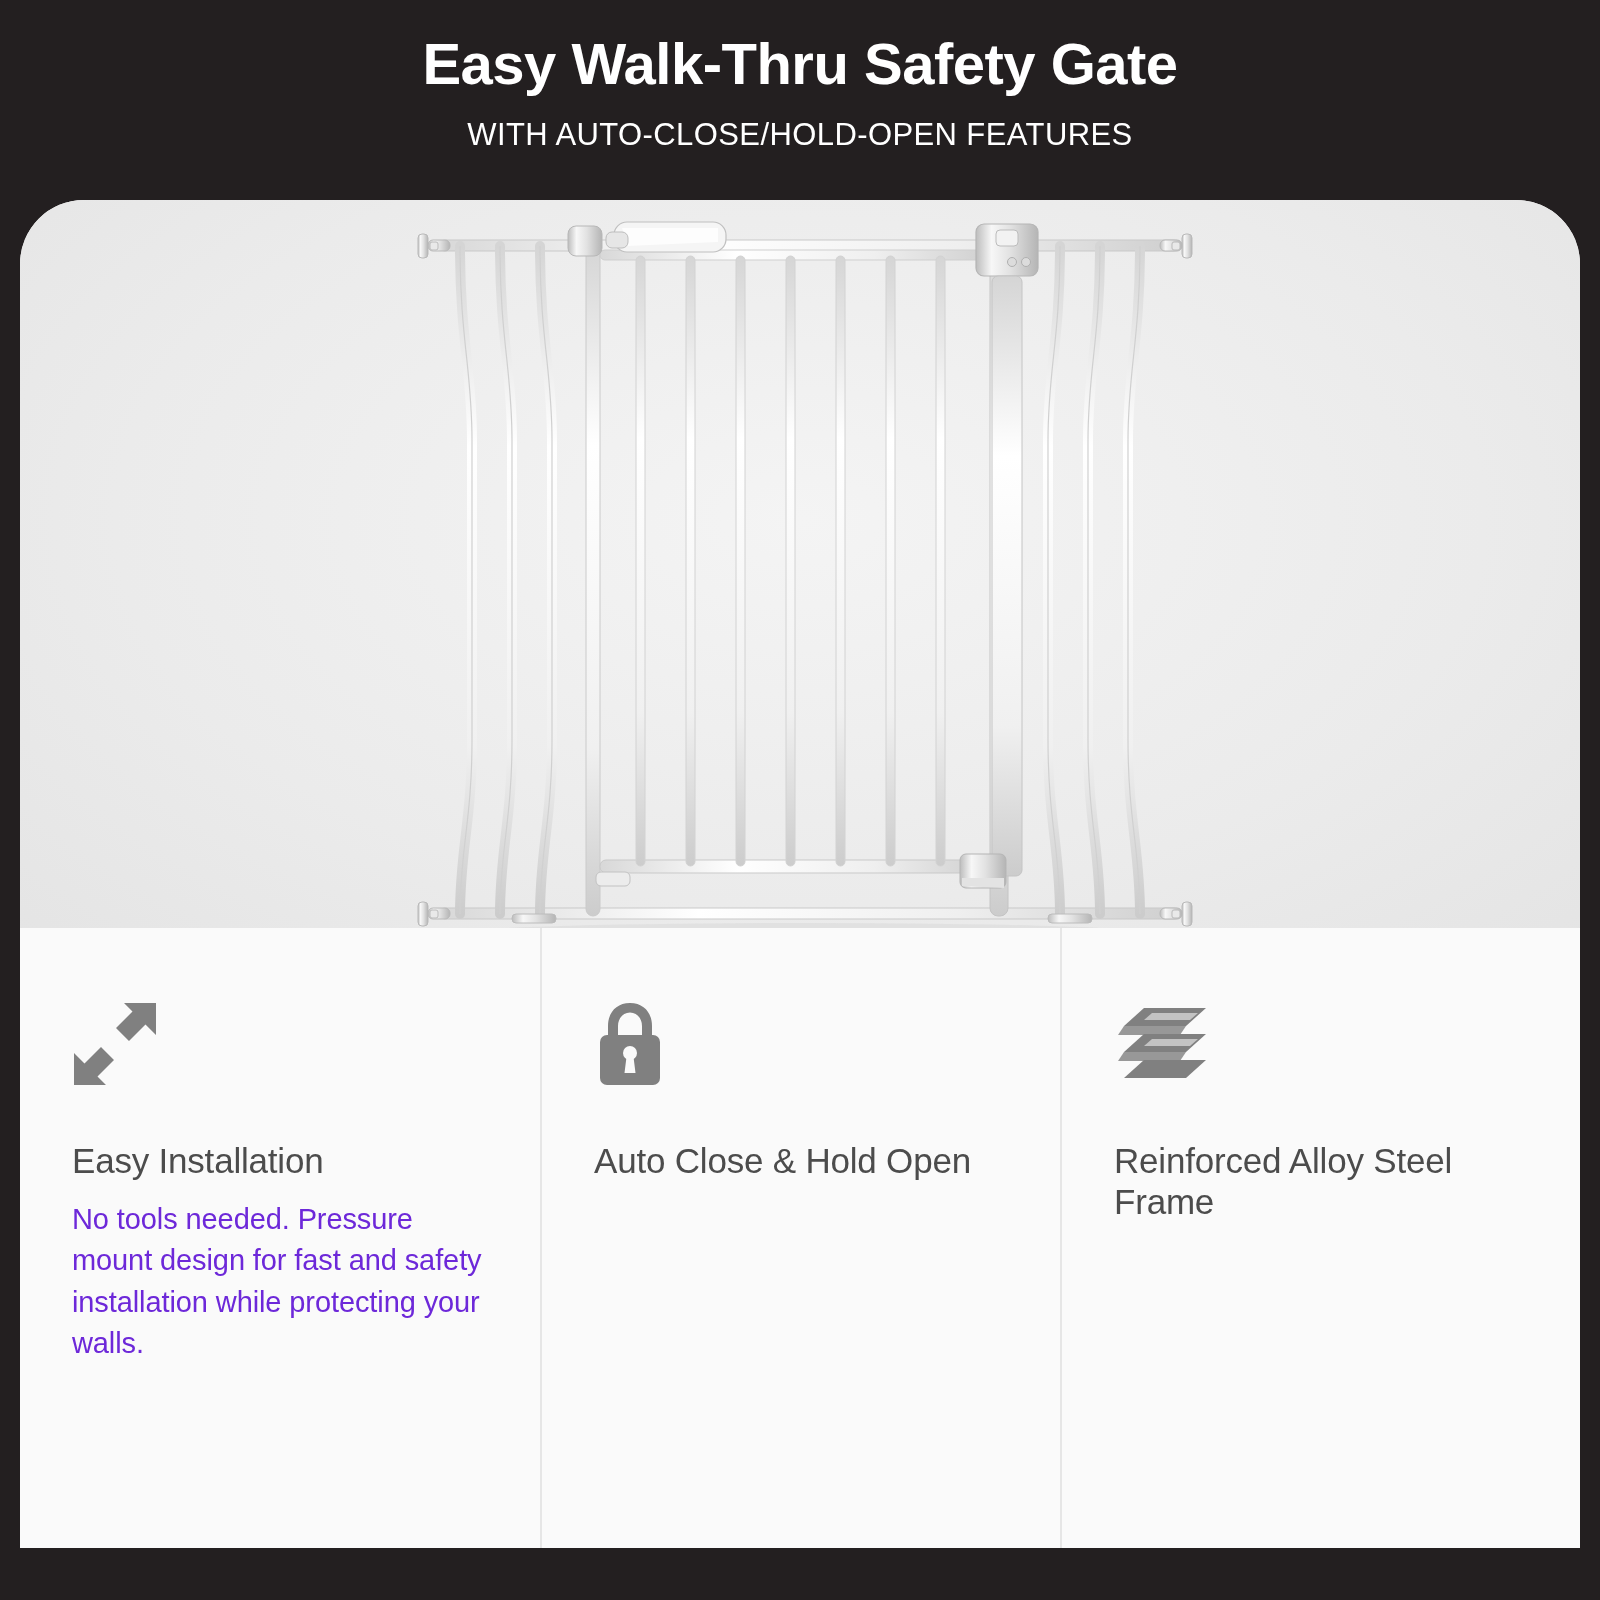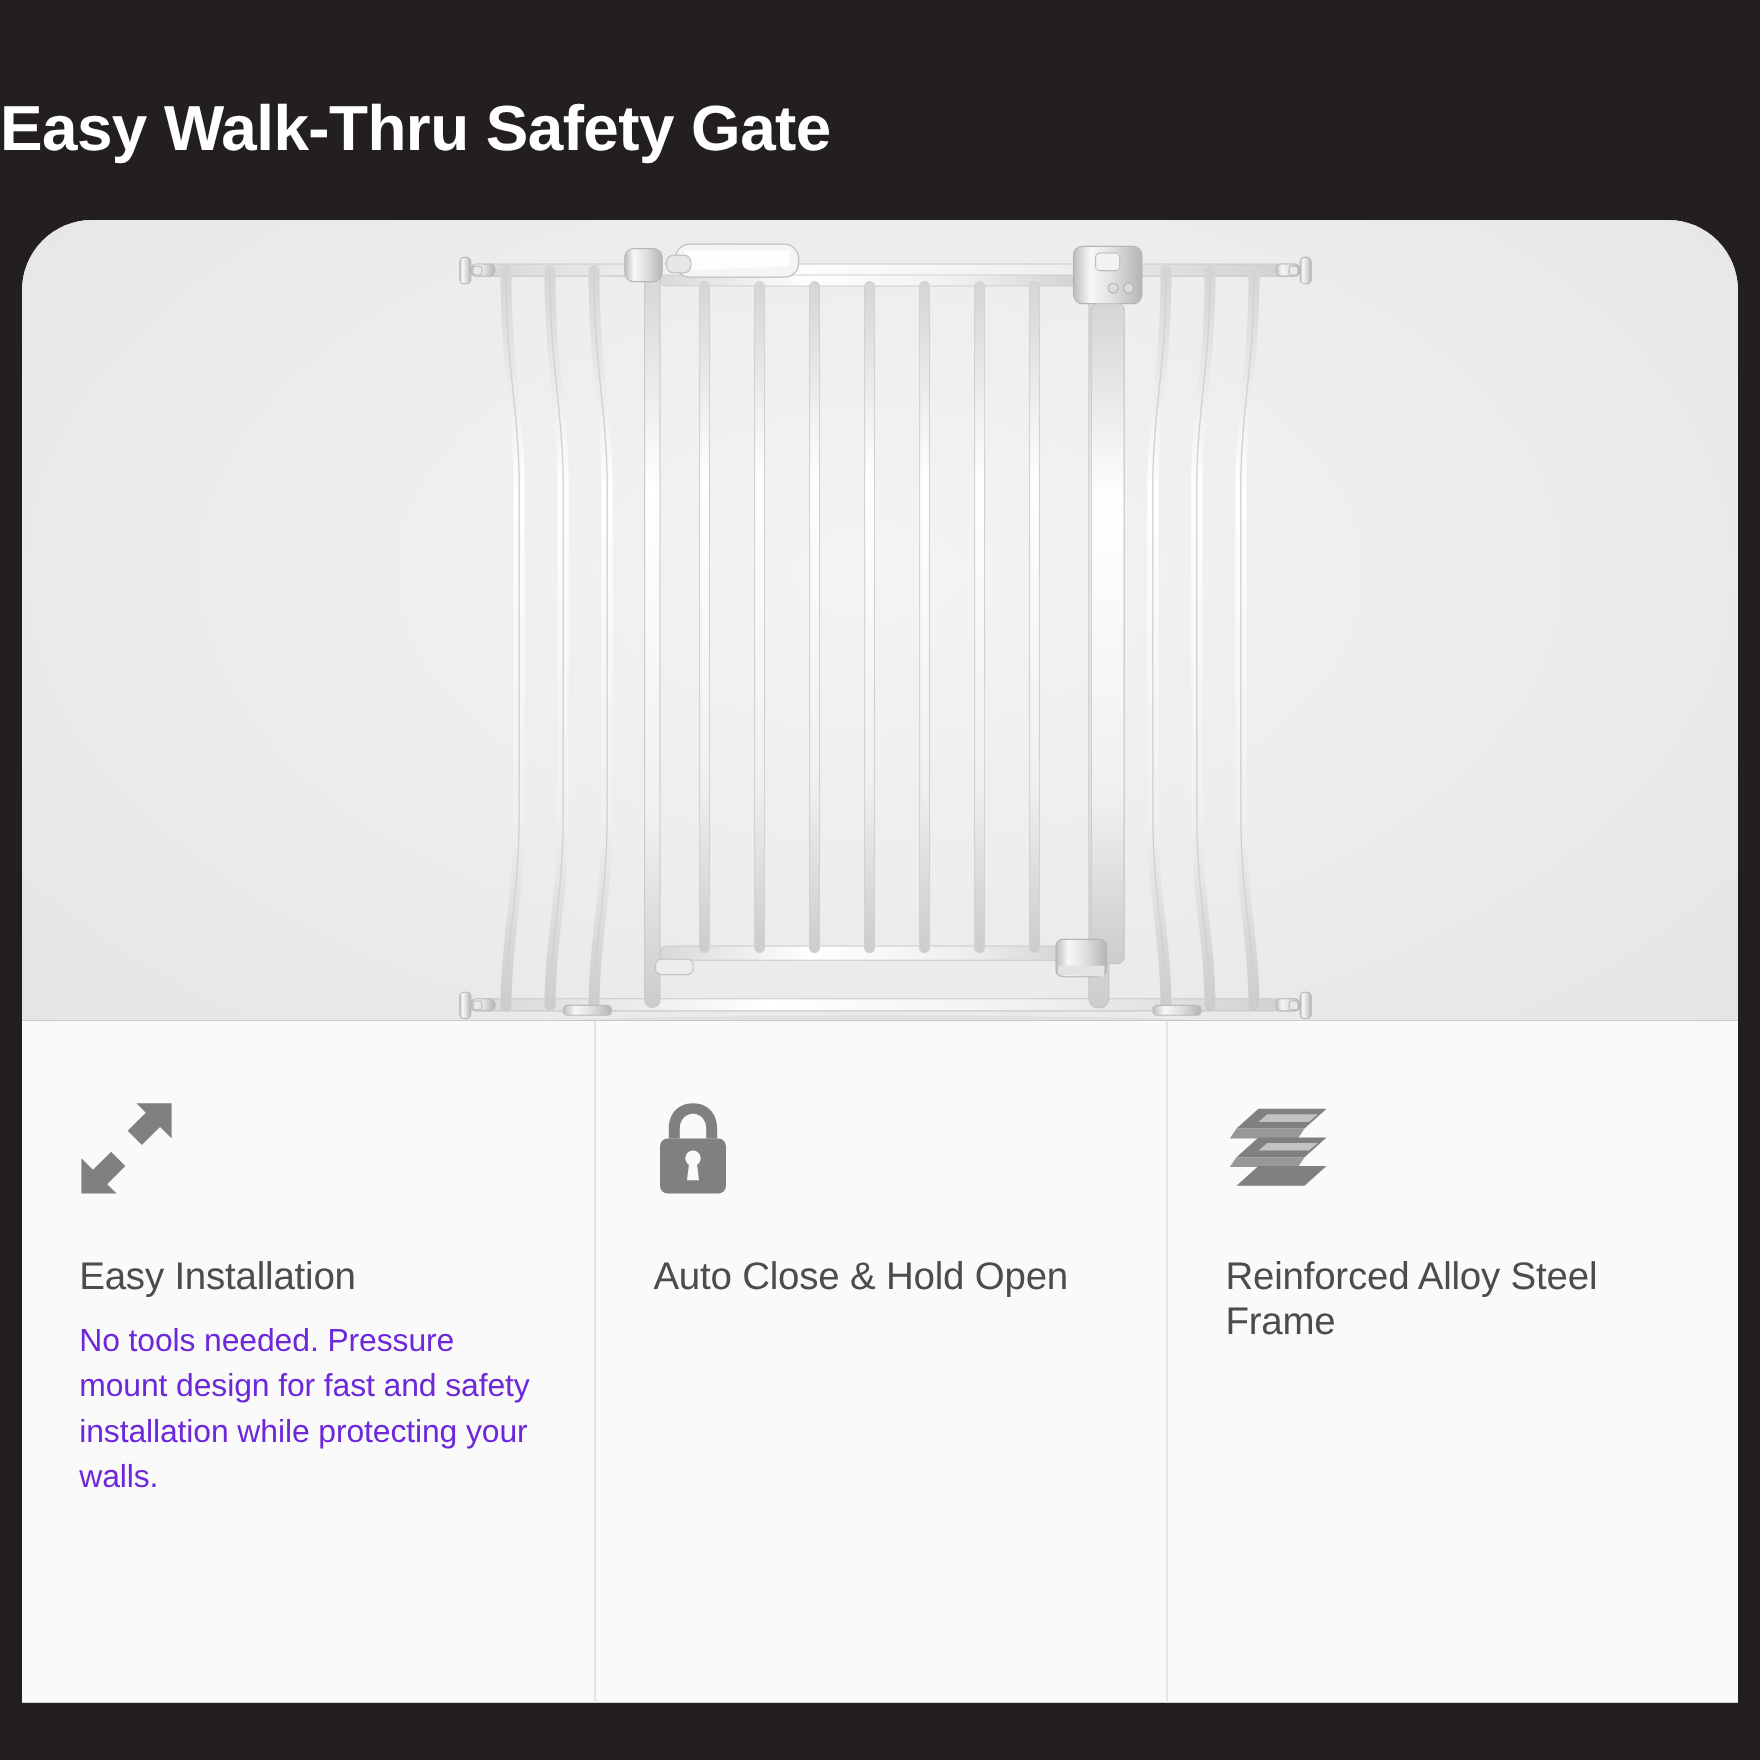--- a/index.html
+++ b/index.html
@@ -12,21 +12,21 @@
   .page {
     position: relative;
     width: 1600px; height: 1600px;
     background: #231f20;
   }
   
   .header {
     position: absolute;
     top: 0; left: 0; width: 1600px; height: 200px;
     background: #231f20;
-    display: flex; flex-direction: row;
+    display: flex; flex-direction: column;
     align-items: center; justify-content: flex-start;
     padding-top: 34px;
   }
   .title {
     color: #ffffff;
     font-size: 58px;
     font-weight: bold;
     letter-spacing: -0.5px;
     line-height: 1.05;
     text-align: center;
@@ -98,20 +98,21 @@
     background: #231f20;
   }
 </style>
 </head>
 <body>
 
 <div class="page">
 
   <div class="header">
     <div class="title">Easy Walk-Thru Safety Gate</div>
+    <div class="subtitle">WITH AUTO-CLOSE/HOLD-OPEN FEATURES</div>
   </div>
 
   <div class="hero">
     <div class="hero-inner"></div>
     <div class="gate-wrap">
       <svg class="gate-svg" viewBox="0 0 810 730" xmlns="http://www.w3.org/2000/svg" aria-hidden="true">
         <defs>
           <linearGradient id="bar" x1="0" y1="0" x2="1" y2="0">
             <stop offset="0%" stop-color="#d8d8d8"></stop>
             <stop offset="35%" stop-color="#ffffff"></stop>

